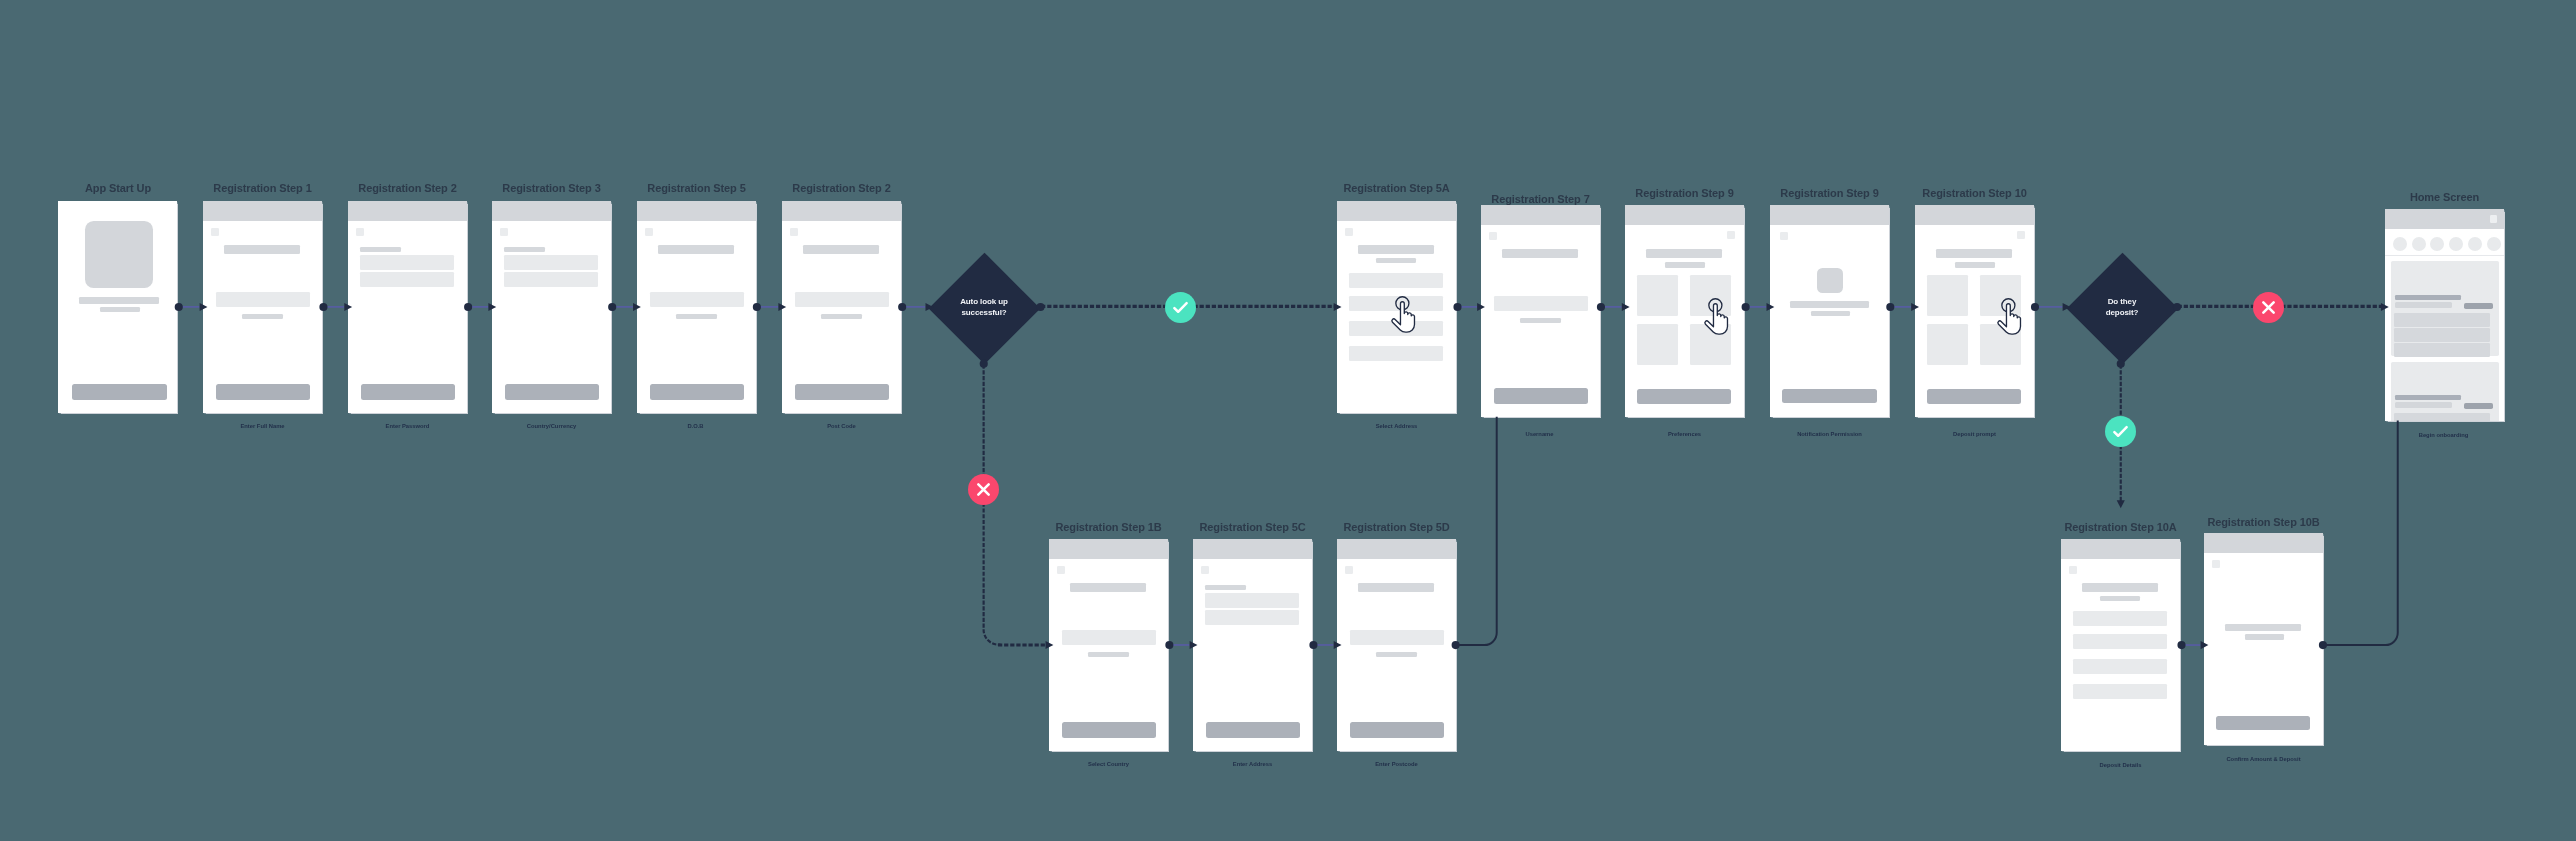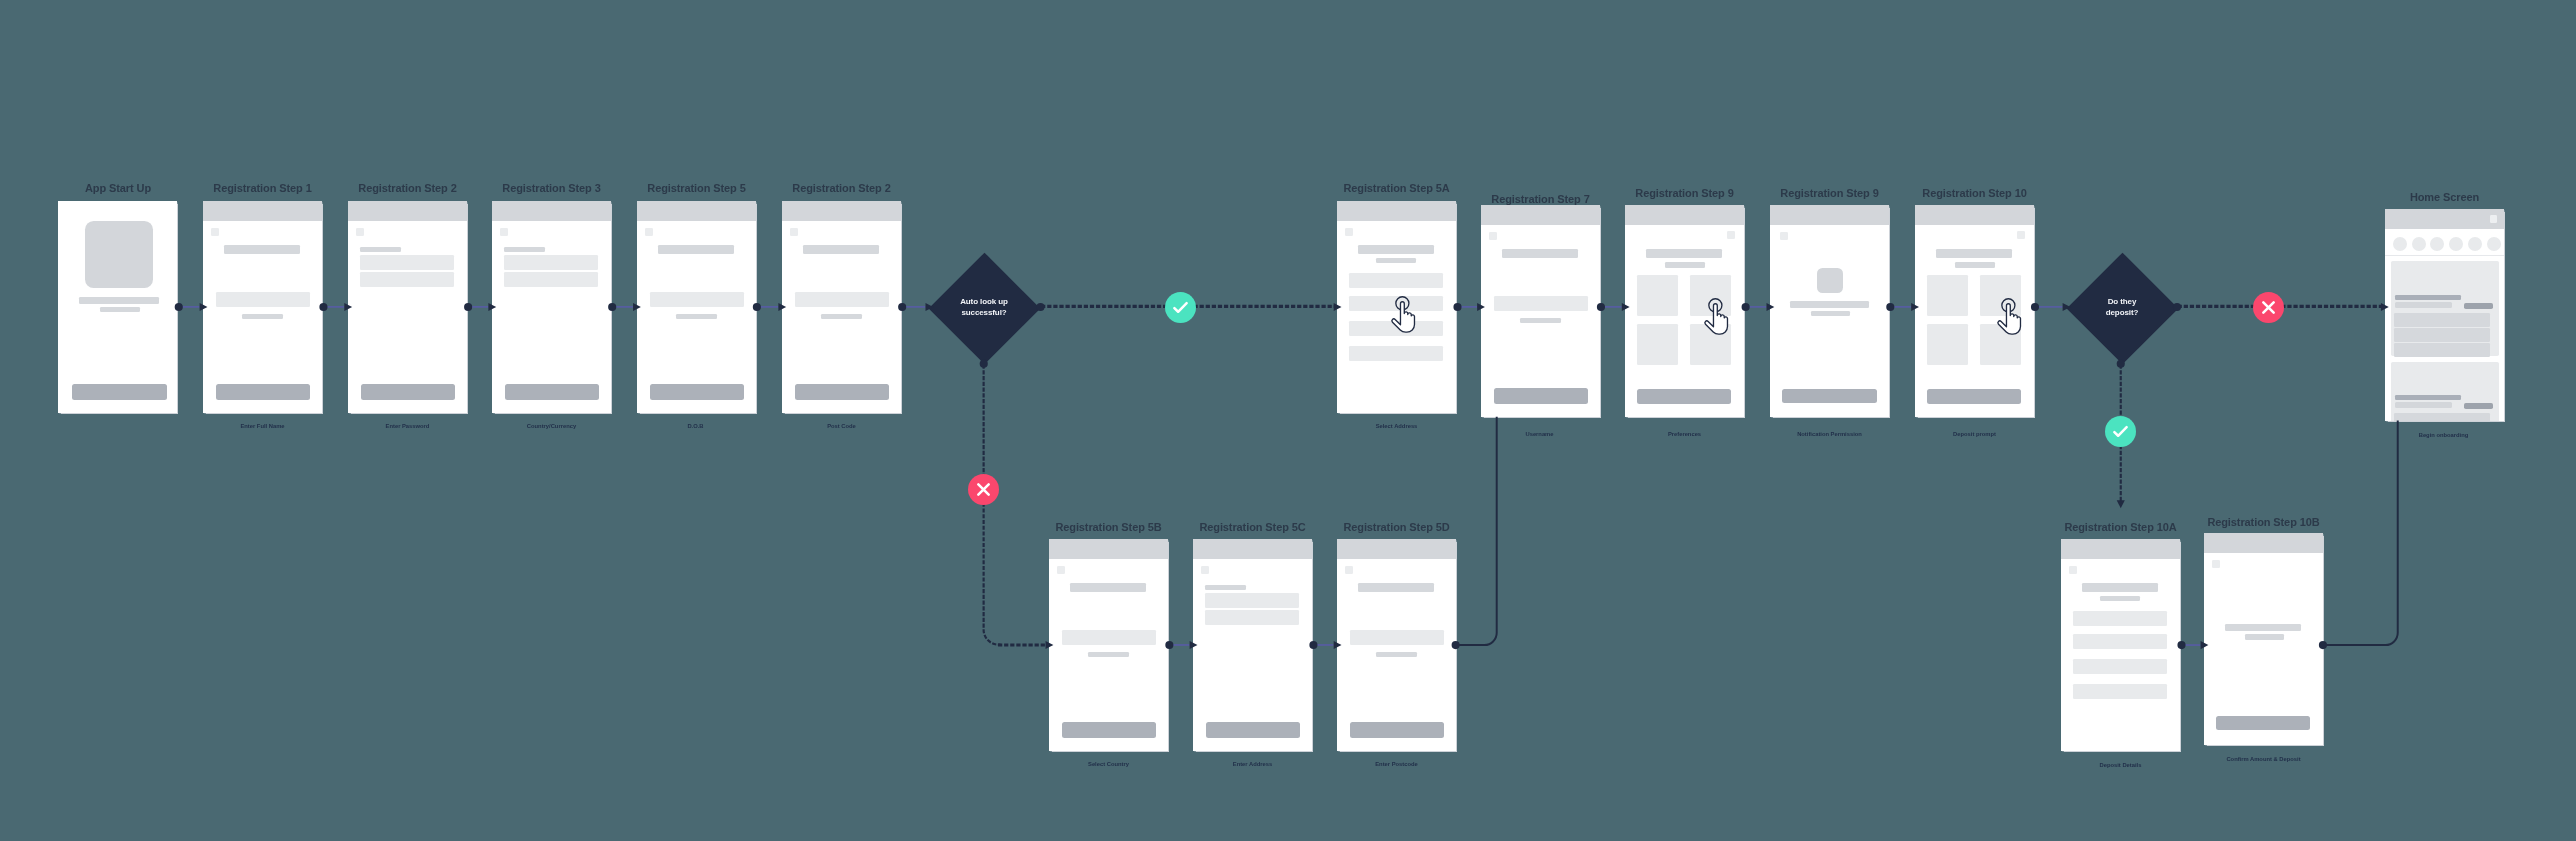--- a/index.html
+++ b/index.html
@@ -270,21 +270,21 @@
       <div class="scr-title" style="left:2348px;top:192px;width:193px">Home Screen</div>
       <div class="scr-cap" style="left:2335px;top:433px;width:217px">Begin onboarding</div>
       <div class="screen" id="registration-step-5b" style="left:1049px;top:539px">
         <div class="w hdr"></div>
         <div class="w sq" style="left:8px;top:26.5px"></div>
         <div class="w bar-d" style="left:21px;top:44px;width:76px;height:8.6px"></div>
         <div class="w bar-l" style="left:13px;top:91px;width:94px;height:14.8px"></div>
         <div class="w bar-d" style="left:39px;top:113px;width:41px;height:4.9px"></div>
         <div class="w btn" style="left:13px;top:183px;width:94px;height:16px"></div>
       </div>
-      <div class="scr-title" style="left:1012px;top:522px;width:193px">Registration Step 5B</div>
+      <div class="scr-title" style="left:1012px;top:522px;width:193px">Registration Step 1B</div>
       <div class="scr-cap" style="left:1000px;top:762px;width:217px">Select Country</div>
       <div class="screen" id="registration-step-5c" style="left:1193px;top:539px">
         <div class="w hdr"></div>
         <div class="w sq" style="left:8px;top:26.5px"></div>
         <div class="w bar-d" style="left:11.7px;top:46px;width:41px;height:4.9px"></div>
         <div class="w bar-l" style="left:11.7px;top:54px;width:94px;height:15.4px"></div>
         <div class="w bar-l" style="left:11.7px;top:71px;width:94px;height:15.4px"></div>
         <div class="w btn" style="left:13px;top:183px;width:94px;height:16px"></div>
       </div>
       <div class="scr-title" style="left:1156px;top:522px;width:193px">Registration Step 5C</div>

